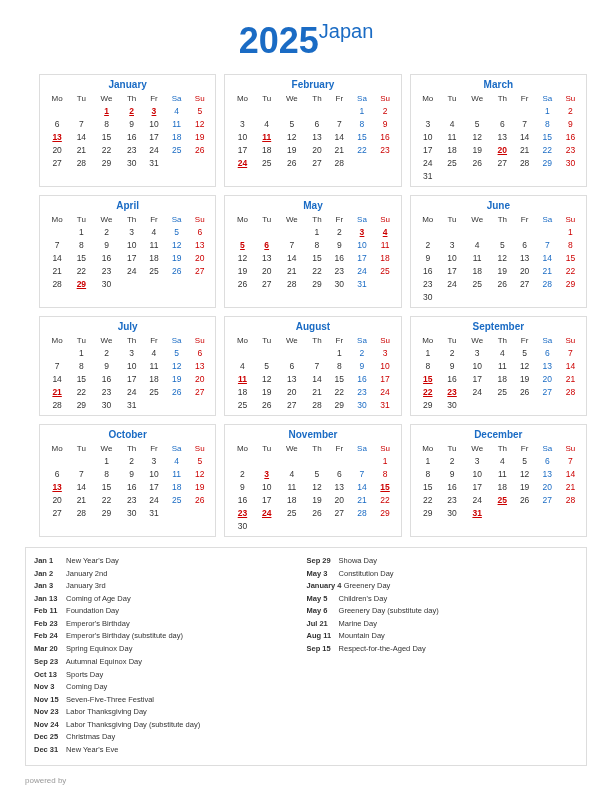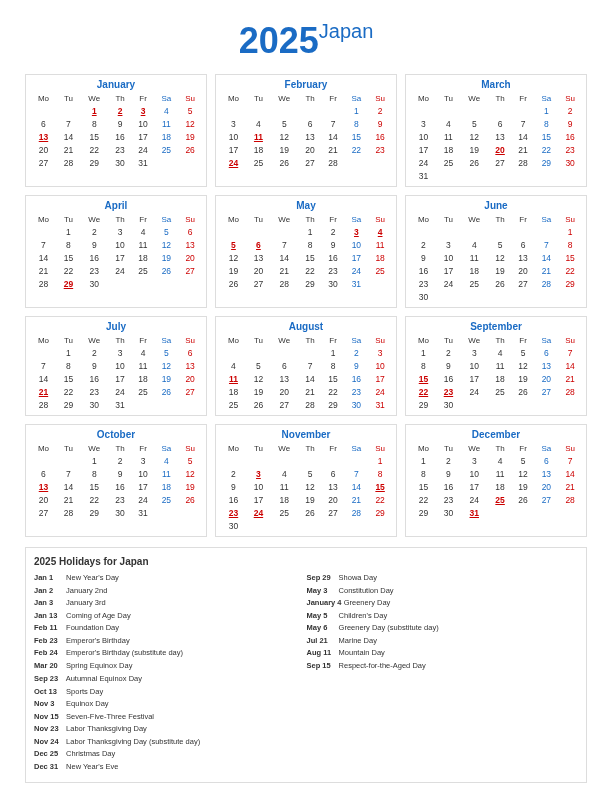--- a/index.html
+++ b/index.html
@@ -25,20 +25,21 @@
     .country {
       font-size: 20px;
       color: #1a6bc4;
       font-weight: normal;
     }
     .calendar-grid {
       display: grid;
       grid-template-columns: repeat(3, 1fr);
       gap: 8px;
       margin-bottom: 10px;
+      margin-left: 14px;
     }
     .month-container {
       border: 1px solid #ddd;
       padding: 4px;
     }
     .month-title {
       text-align: center;
       color: #1a6bc4;
       font-size: 10px;
       font-weight: bold;
@@ -901,21 +902,20 @@
             <td></td>
             <td></td>
             <td></td>
           </tr>
         </tbody>
       </table>
     </div>
   </div>
 
 <div class="holidays-section">
-  <div class="holidays-title">2025 Holidays for Japan</div>
   <div class="holidays-grid" id="holidays-grid">
   <div>
         <div class="holiday-item"><span class="hdate">Jan 1</span> <span>New Year's Day</span></div>
         <div class="holiday-item"><span class="hdate">Jan 2</span> <span>January 2nd</span></div>
         <div class="holiday-item"><span class="hdate">Jan 3</span> <span>January 3rd</span></div>
         <div class="holiday-item"><span class="hdate">Jan 13</span> <span>Coming of Age Day</span></div>
         <div class="holiday-item"><span class="hdate">Feb 11</span> <span>Foundation Day</span></div>
         <div class="holiday-item"><span class="hdate">Feb 23</span> <span>Emperor's Birthday</span></div>
         <div class="holiday-item"><span class="hdate">Feb 24</span> <span>Emperor's Birthday (substitute day)</span></div>
         <div class="holiday-item"><span class="hdate">Mar 20</span> <span>Spring Equinox Day</span></div>
@@ -926,21 +926,21 @@
         <div class="holiday-item"><span class="hdate">January 4</span> <span>Greenery Day</span></div>
         <div class="holiday-item"><span class="hdate">May 5</span> <span>Children's Day</span></div>
         <div class="holiday-item"><span class="hdate">May 6</span> <span>Greenery Day (substitute day)</span></div>
         <div class="holiday-item"><span class="hdate">Jul 21</span> <span>Marine Day</span></div>
         <div class="holiday-item"><span class="hdate">Aug 11</span> <span>Mountain Day</span></div>
         <div class="holiday-item"><span class="hdate">Sep 15</span> <span>Respect-for-the-Aged Day</span></div>
       </div>
       <div>
         <div class="holiday-item"><span class="hdate">Sep 23</span> <span>Autumnal Equinox Day</span></div>
         <div class="holiday-item"><span class="hdate">Oct 13</span> <span>Sports Day</span></div>
-        <div class="holiday-item"><span class="hdate">Nov 3</span> <span>Equinox Day</span></div>
+        <div class="holiday-item"><span class="hdate">Nov 3</span> <span>Coming Day</span></div>
         <div class="holiday-item"><span class="hdate">Nov 15</span> <span>Seven-Five-Three Festival</span></div>
         <div class="holiday-item"><span class="hdate">Nov 23</span> <span>Labor Thanksgiving Day</span></div>
         <div class="holiday-item"><span class="hdate">Nov 24</span> <span>Labor Thanksgiving Day (substitute day)</span></div>
         <div class="holiday-item"><span class="hdate">Dec 25</span> <span>Christmas Day</span></div>
         <div class="holiday-item"><span class="hdate">Dec 31</span> <span>New Year's Eve</span></div>
       </div>
     </div>
 </div>
 
 <div class="footer">

